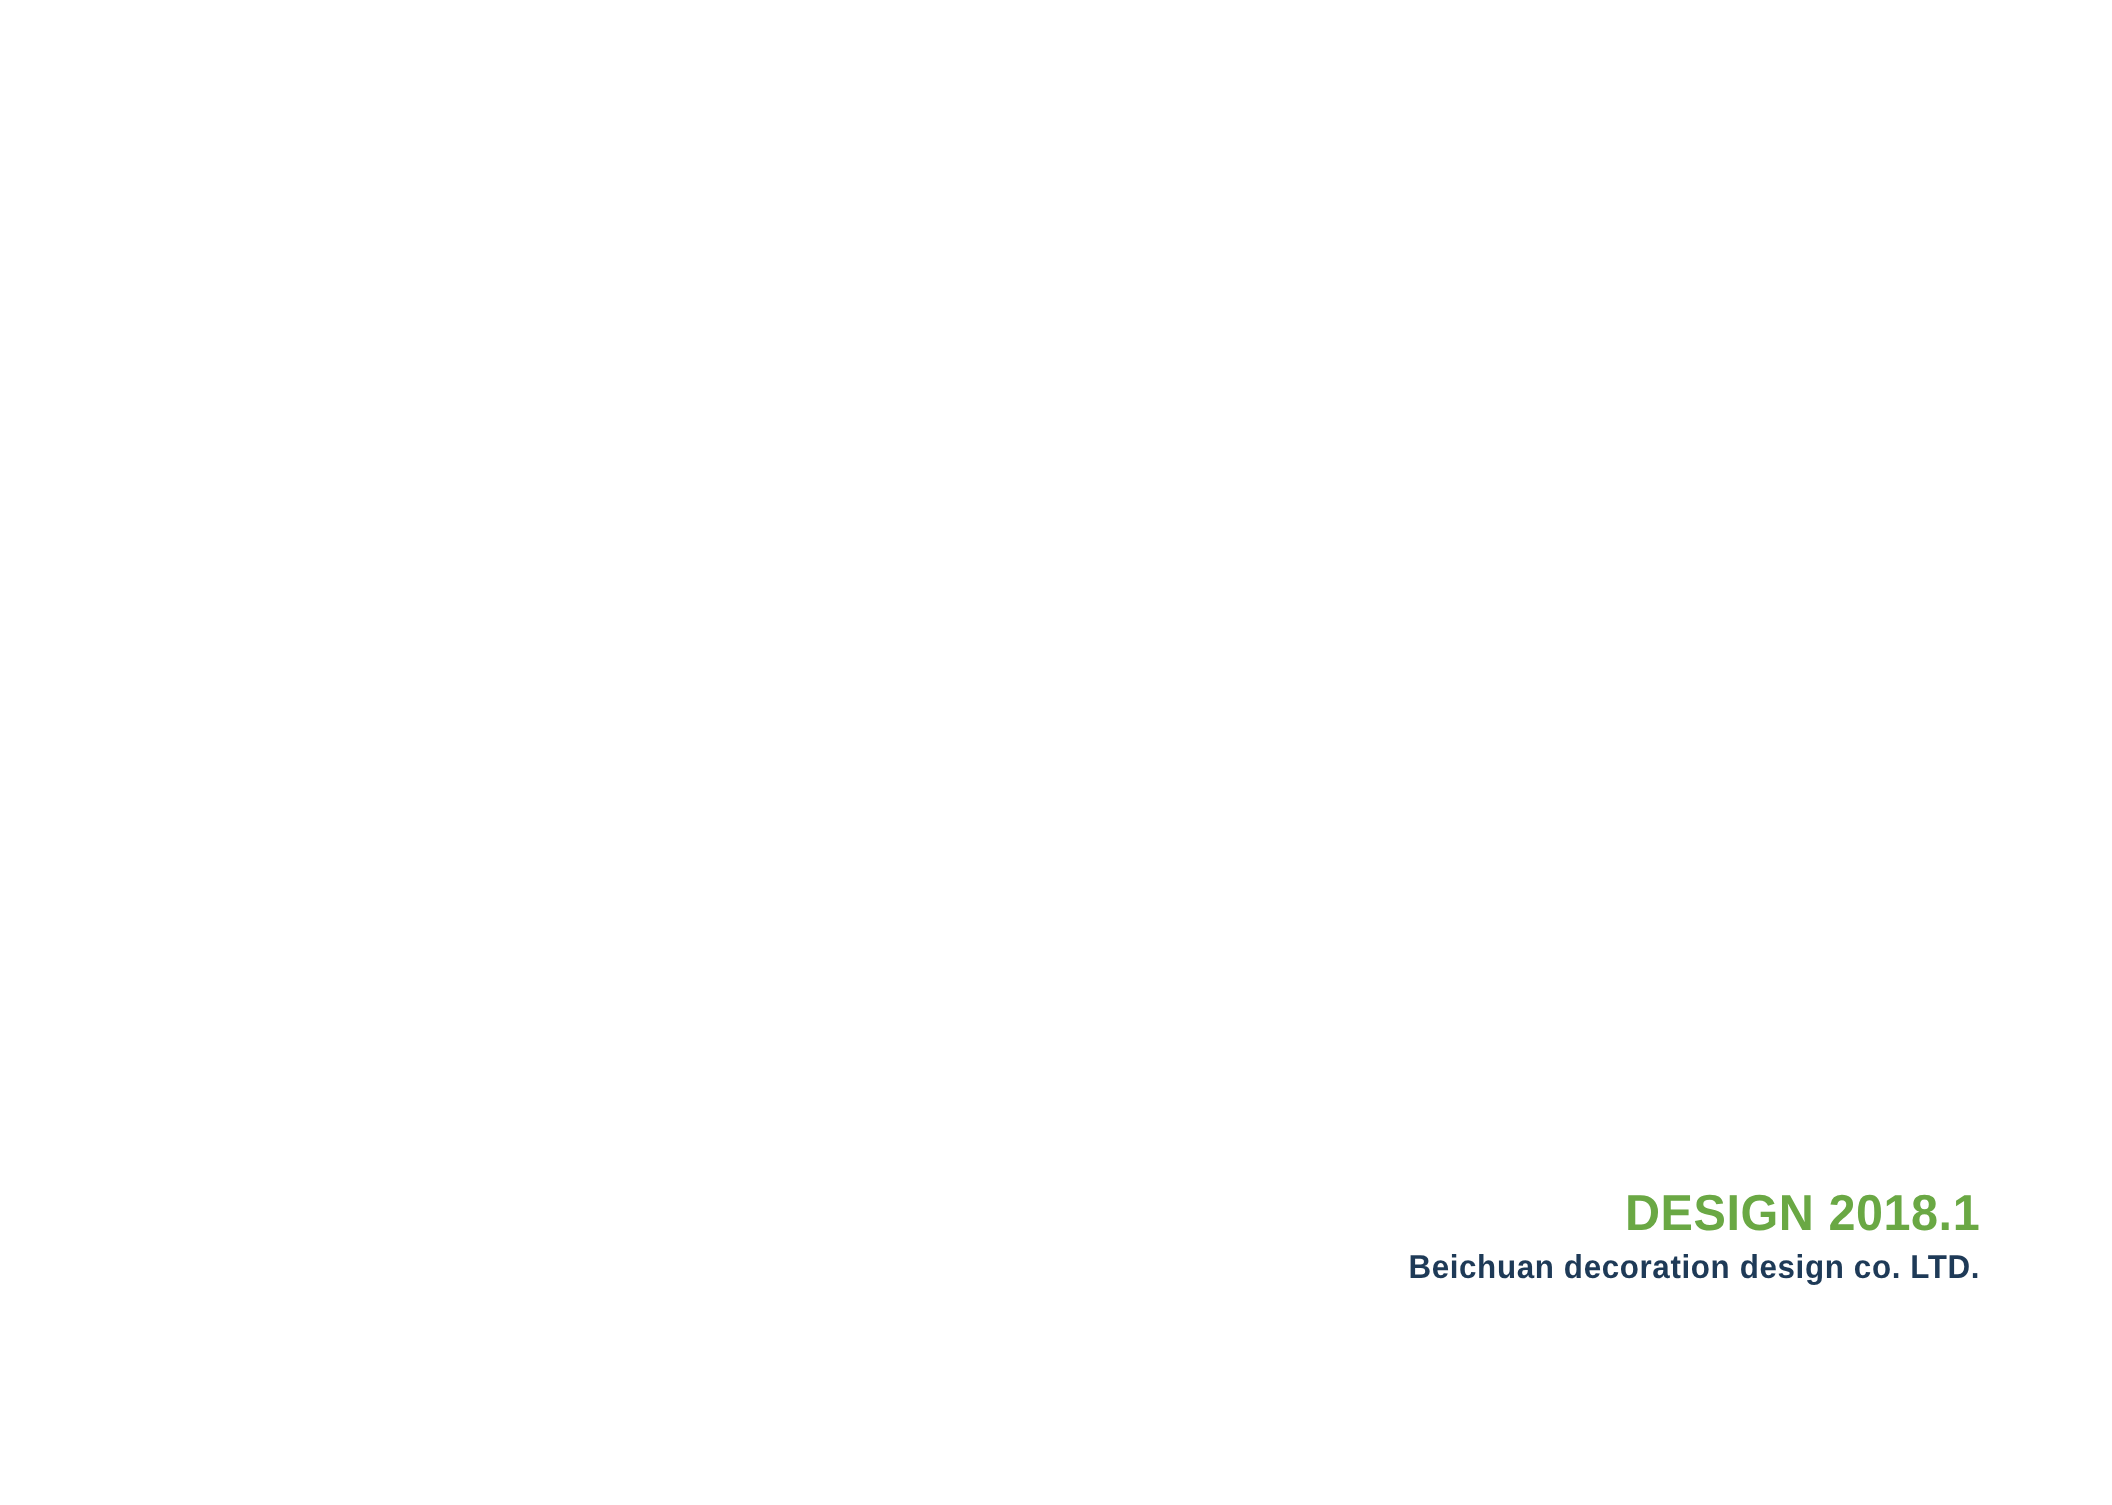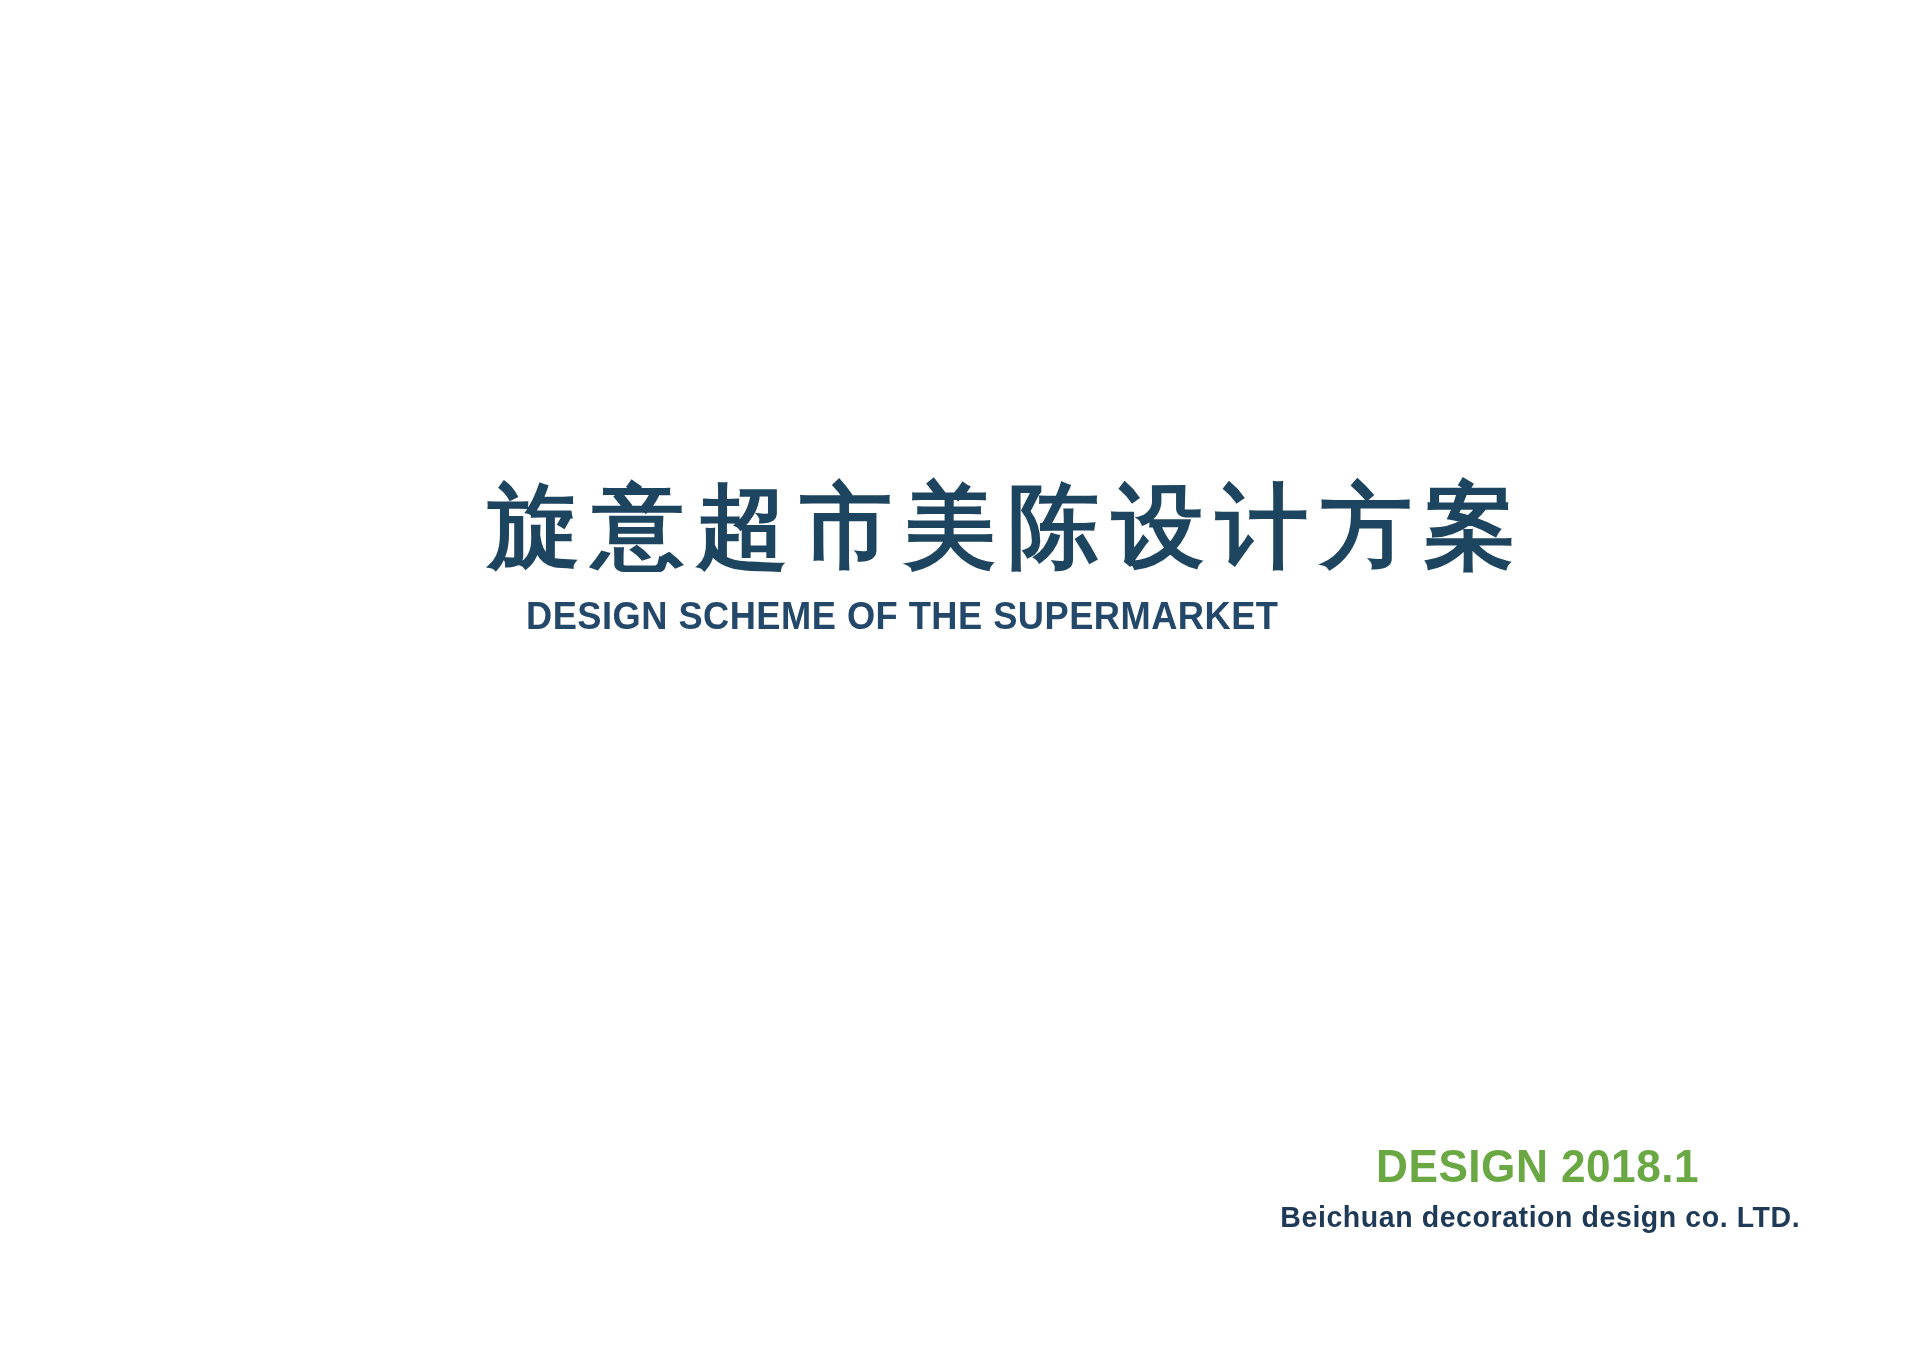--- a/index.html
+++ b/index.html
@@ -48,22 +48,22 @@
     white-space: nowrap;
     margin: 18px 0 0 38px;
     transform: scaleX(0.93);
     transform-origin: left center;
   }
 
   
   .footer-block {
     position: absolute;
     right: 120px;
-    top: 1142px;
-    text-align: center;
+    top: 1078px;
+    text-align: right;
   }
 
   .footer-design {
     font-family: "Liberation Sans", "DejaVu Sans", sans-serif;
     font-size: 46px;
     font-weight: 700;
     color: #6aa844;
     letter-spacing: 0.5px;
     line-height: 1.05;
     white-space: nowrap;
@@ -83,23 +83,19 @@
     margin: 10px 0 0 0;
     transform: scaleX(0.95);
     transform-origin: right center;
   }
 </style>
 </head>
 <body>
 
 <div class="slide">
 
-  <div class="title-block">
-    <h1 class="title-cn">旋意超市美陈设计方案</h1>
-    <h2 class="title-en">DESIGN SCHEME OF THE SUPERMARKET</h2>
-  </div>
 
   <div class="footer-block">
     <div class="footer-design">DESIGN 2018.1</div>
     <div class="footer-company">Beichuan decoration design co. LTD.</div>
   </div>
 
 </div>
 
 </body></html>

